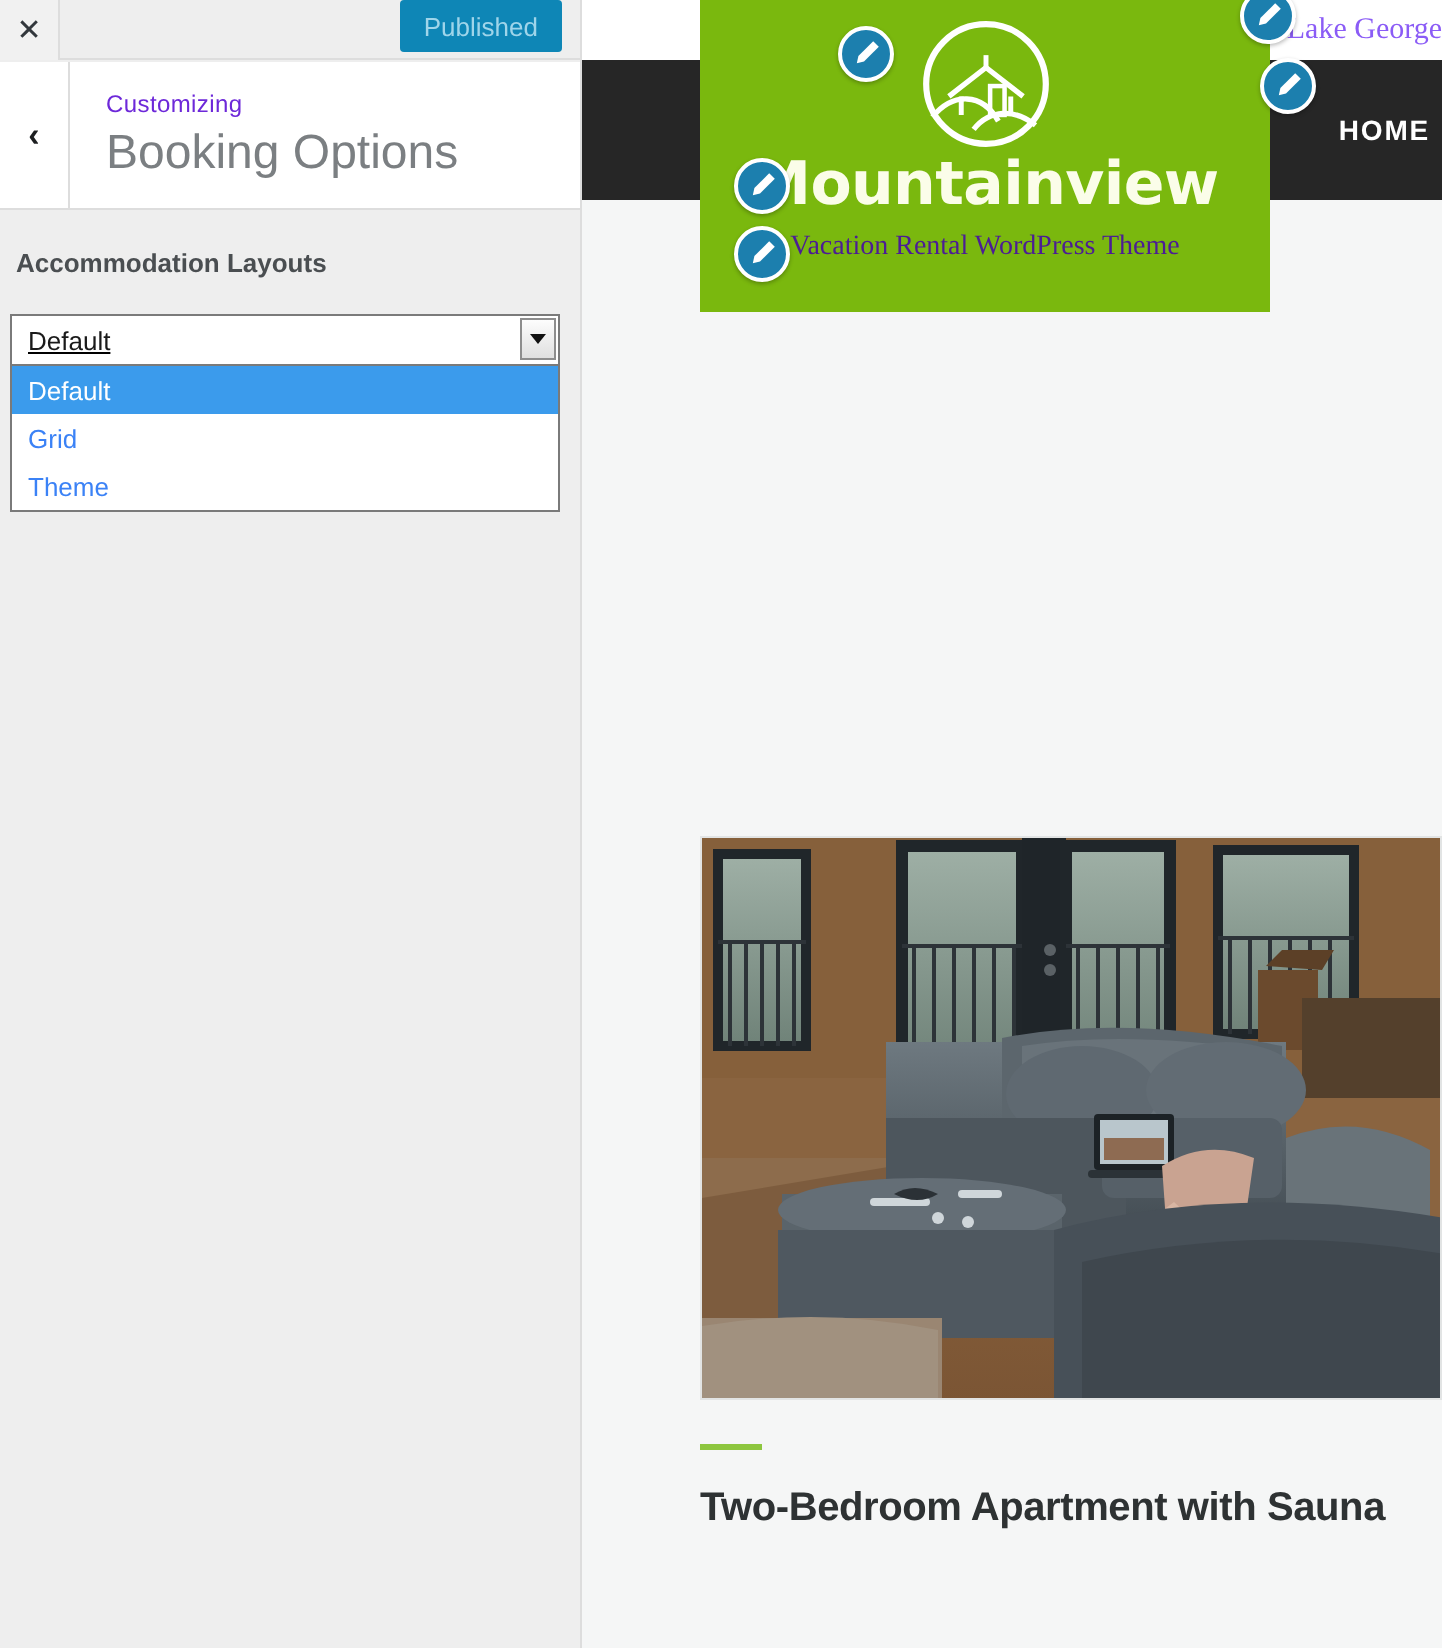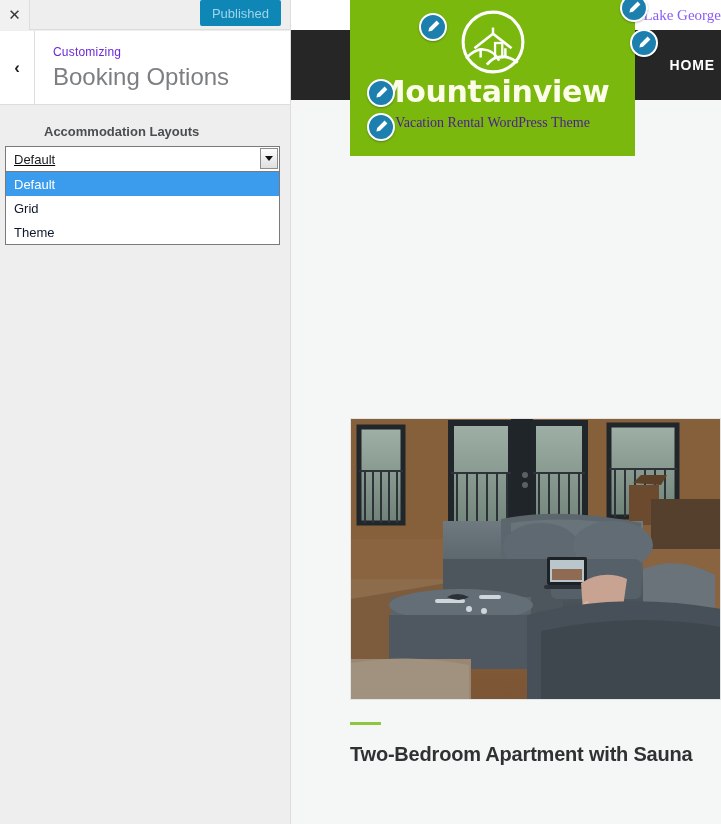--- a/index.html
+++ b/index.html
@@ -122,22 +122,21 @@
     display: flex; align-items: center; justify-content: center;
     color: #1d1f21; font-size: 17px; font-weight: bold;
   }
   .sb-titles { padding: 14px 0 0 18px; }
   .sb-sub { font-size: 12px; color: #6d28d9; letter-spacing: 0.2px; }
   .sb-title { font-size: 24px; color: #7b7f82; margin-top: 4px; font-weight: normal; }
 
   .sb-body { position: absolute; left: 0; top: 106px; width: 290px; bottom: 0; }
   .ctrl-label {
     font-size: 13px; color: #4a4e51; font-weight: bold;
-    padding: 18px 0 7px 8px;
-    margin-left: 36px;
+    padding: 18px 0 18px 8px;
   }
   .select-wrap { position: relative; margin: 0 10px 4px 5px; text-decoration: underline; }
   .select-box {
     height: 26px; background: #ffffff;
     border: 1px solid #7a7a7a;
     display: flex; align-items: center;
     padding-left: 8px; font-size: 13px; color: #1a1a1a;
   }
   .select-arrow-btn {
     position: absolute; right: 2px; top: 2px;
@@ -153,21 +152,21 @@
     border-top: 5px solid #111111;
     display: block;
   }
   .select-menu {
     position: absolute; left: 0; right: 0; top: 26px;
     background: #ffffff;
     border: 1px solid #7a7a7a; border-top: none;
   }
   .opt {
     height: 24px; display: flex; align-items: center;
-    padding-left: 8px; font-size: 13px; color: #0f172a;
+    padding-left: 8px; font-size: 13px; color: #3b82f6;
   }
   .opt.selected { background: #3b9bec; color: #ffffff; }
 
   
   .pin { position: absolute; width: 28px; height: 28px; }
   .pin .ring {
     position: absolute; inset: 0; border-radius: 50%;
     background: #1c7fae; border: 2px solid #ffffff;
     box-shadow: 0 1px 2px rgba(0,0,0,.28);
   }

